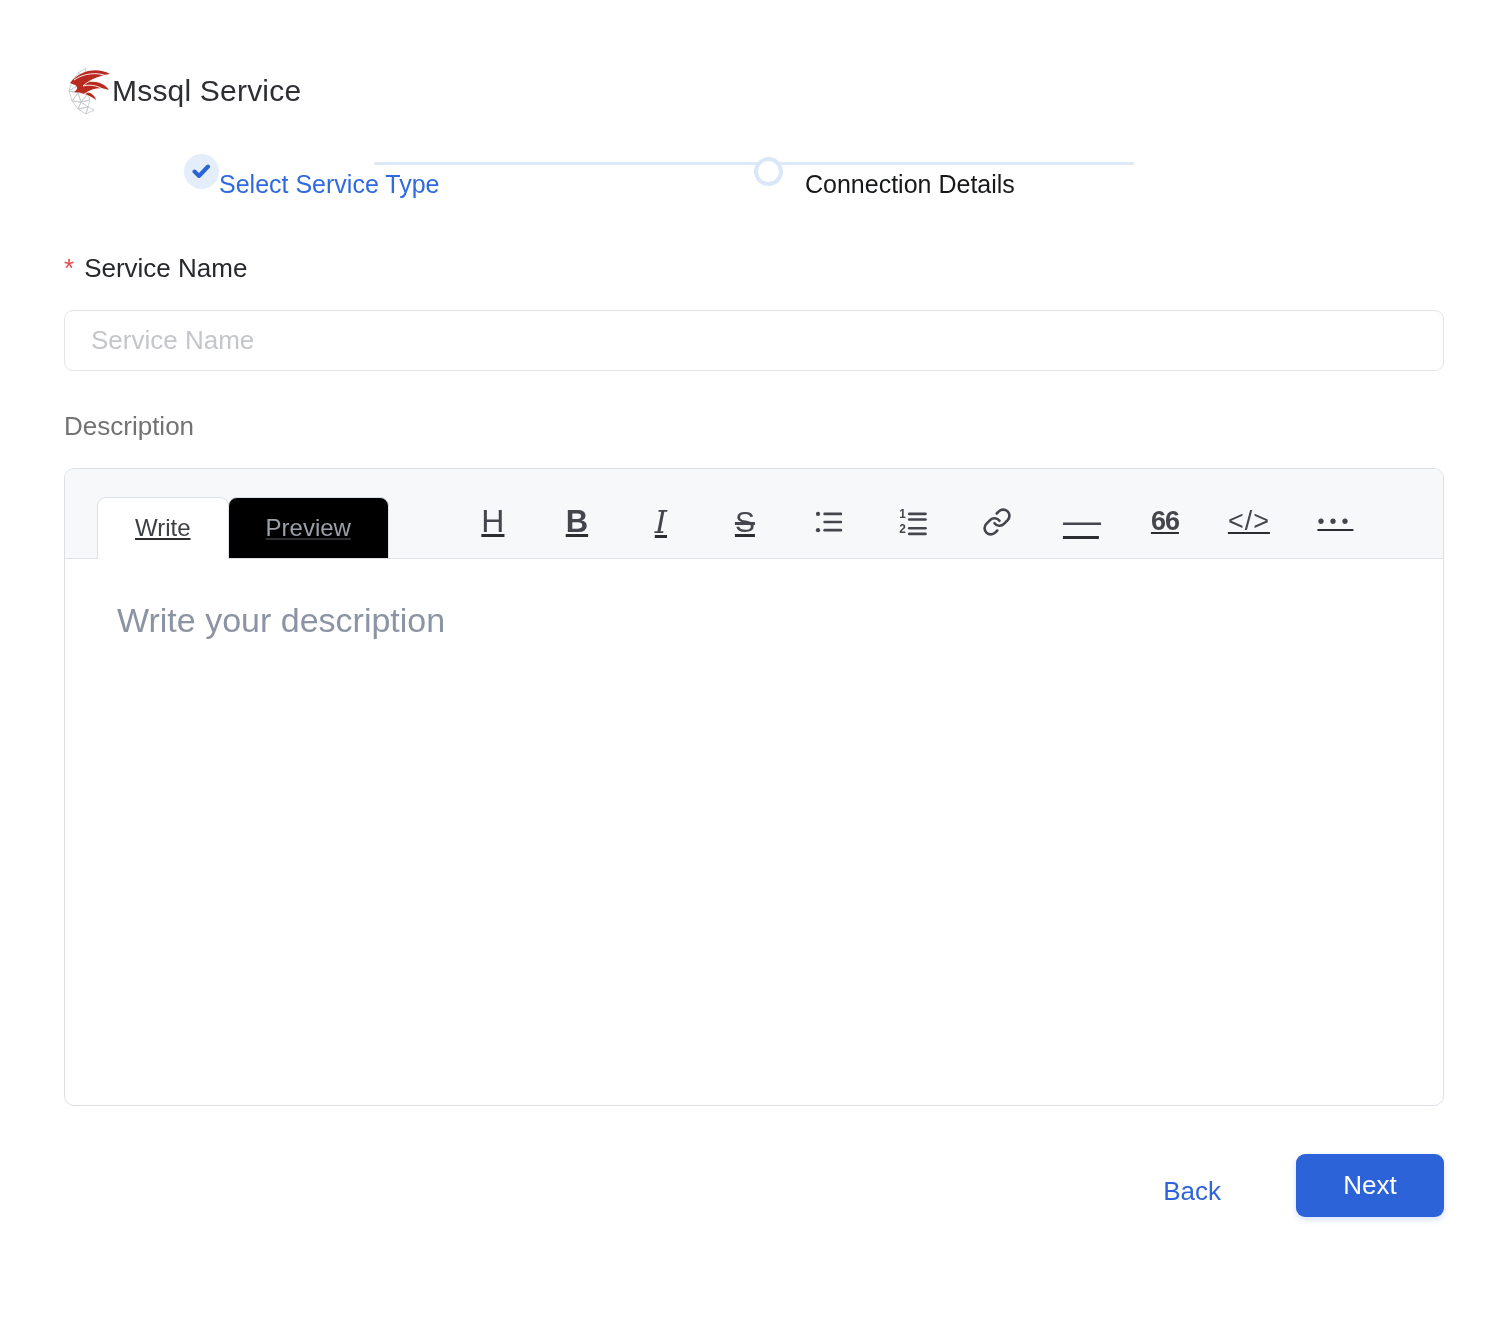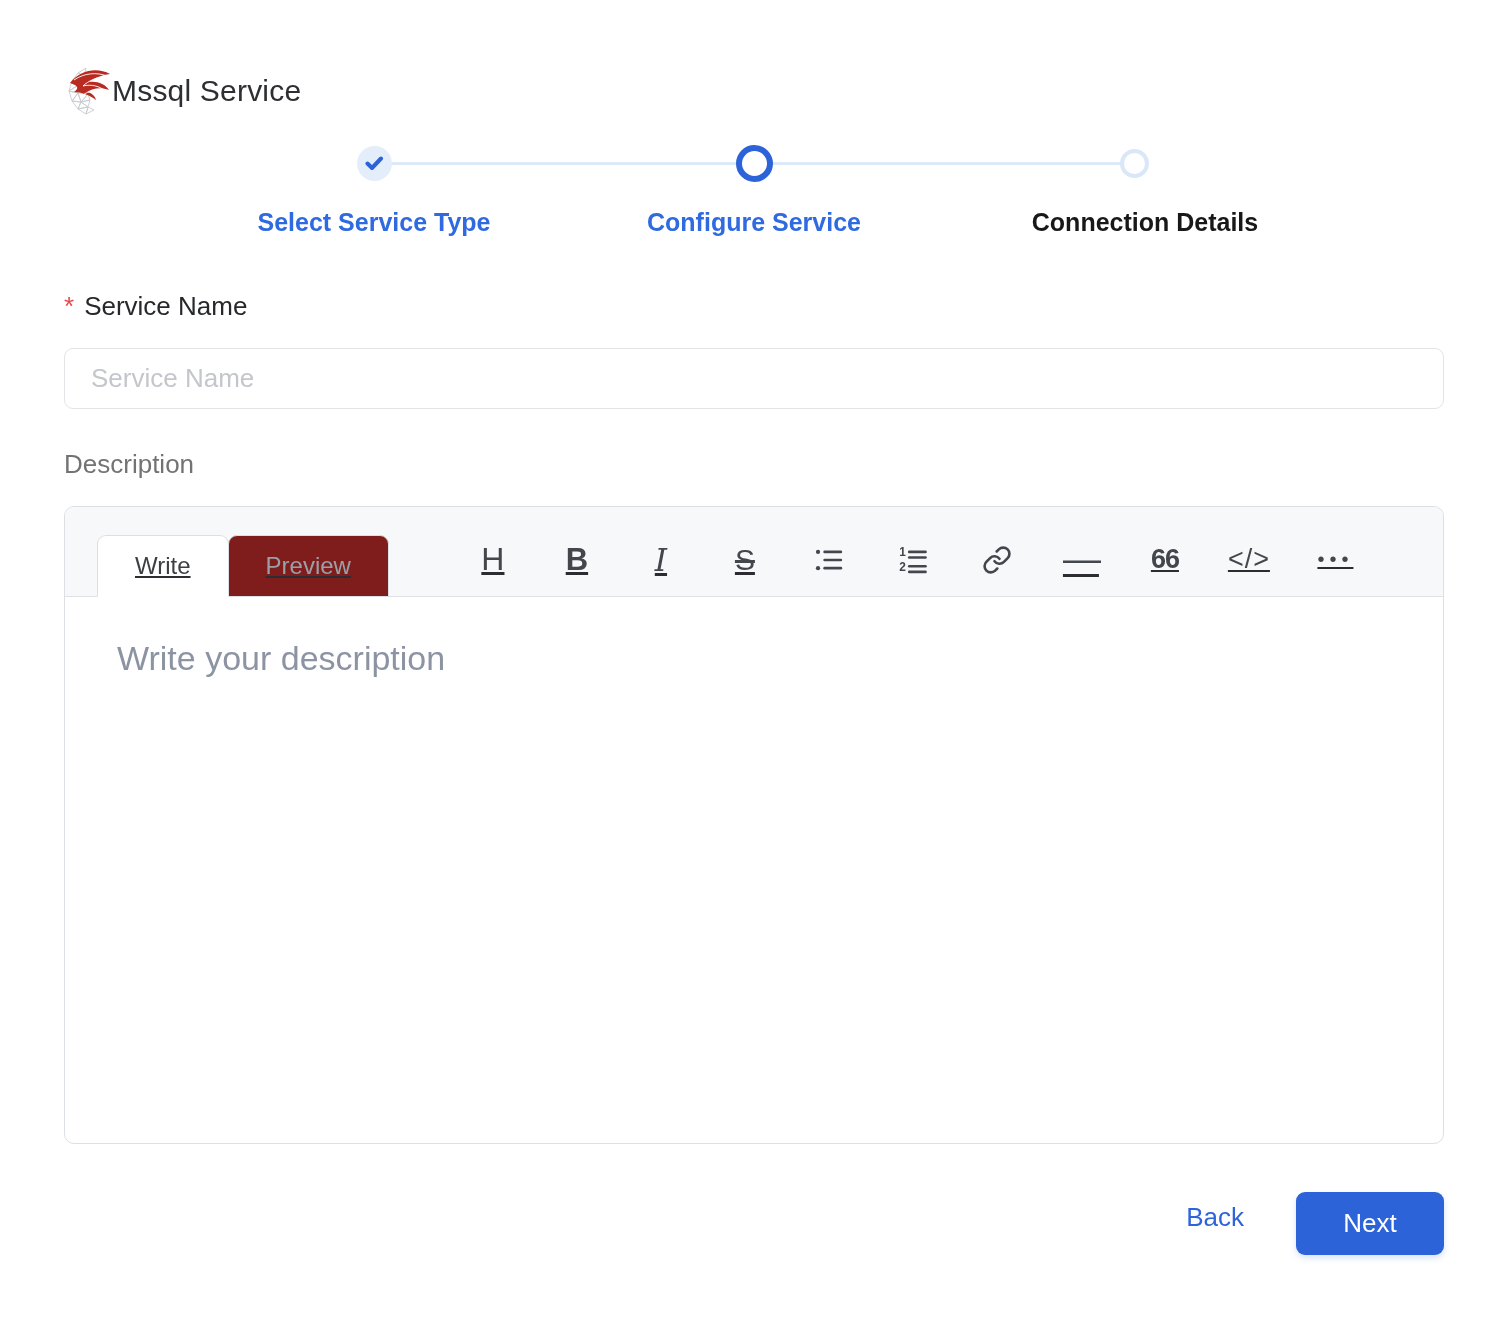--- a/index.html
+++ b/index.html
@@ -17,21 +17,21 @@
   .logo-box { width:48px; height:54px; flex:0 0 auto; }
   .page-title { font-size:30px; font-weight:500; color:#2d2f33; letter-spacing:.2px; }
 
   
   .stepper { width:1140px; margin:26px auto 0; position:relative; }
   .track {
     position:absolute; top:18px; left:190px; right:190px; height:3px;
     background:#dde9f8; border-radius:2px;
   }
   .steps { display:flex; position:relative; }
-  .step { flex:1; display:flex; flex-direction:column; align-items:center; cursor:pointer;font-weight:bold; }
+  .step { flex:1; display:flex; flex-direction:row; align-items:center; cursor:pointer; }
   .dot-row { height:38px; display:flex; align-items:center; justify-content:center; }
   .dot { border-radius:50%; background:#fff; position:relative; z-index:1; }
   .step.completed .dot {
     width:35px; height:35px; background:#e4eefb;
     display:flex; align-items:center; justify-content:center;
   }
   .step.active .dot { width:37px; height:37px; border:6px solid #2d63d8; }
   .step.upcoming .dot { width:29px; height:29px; border:4px solid #d9e7f8; }
   .step-label { margin-top:26px; font-size:25px; }
   .step.completed .step-label, .step.active .step-label { color:#2f6ae0; }
@@ -58,21 +58,21 @@
   .editor-header {
     height:90px; background:#f7f8fa; border-bottom:1px solid #dee1e5;
     display:flex; align-items:flex-end; padding:0 28px 0 32px; flex:0 0 auto;
   }
   .tabs { display:flex; align-items:flex-end; margin-bottom:-1px; }
   .tab {
     height:62px; padding:0 37px; display:flex; align-items:center;
     font-size:24px; border:1px solid #dcdfe3; border-radius:9px 9px 0 0; cursor:pointer;
   }
   .tab.active { background:#ffffff; color:#3c3f44; border-bottom:1px solid #ffffff; z-index:2; }
-  .tab.inactive { background:#7f1d1d; color:#9aa0a8; margin-left:-1px; }
+  .tab.inactive { background:#000000; color:#9aa0a8; margin-left:-1px; }
   .toolbar { display:flex; align-items:center; align-self:center; margin-top:16px; margin-left:62px; gap:0; }
   .tb-btn {
     min-width:84px; height:56px; display:flex; align-items:center; justify-content:center;
     background:transparent; border:none; cursor:pointer; color:#43464c;
     font-family:"Liberation Sans","DejaVu Sans",sans-serif;
   }
   .g-heading { font-size:32px; font-weight:400; }
   .g-bold { font-size:31px; font-weight:700; }
   .g-italic { font-family:"DejaVu Serif",serif; font-style:italic; font-size:31px; }
   .g-strike { font-size:30px; text-decoration:line-through; }
@@ -82,21 +82,21 @@
   .g-more { font-size:20px; letter-spacing:5px; padding-left:5px; }
   .editor-body { flex:1; position:relative; }
   .editor-textarea {
     width:100%; height:100%; border:none; outline:none; resize:none;
     padding:42px 52px; font-size:34px; color:#0369a1;
     font-family:"Liberation Sans","DejaVu Sans",sans-serif; background:transparent;
   }
   .editor-textarea::placeholder { color:#8c93a3; }
 
   
-  .footer { margin-top:48px; display:flex; justify-content:flex-end; align-items:flex-start; gap:48px; }
+  .footer { margin-top:48px; display:flex; justify-content:flex-end; align-items:flex-end; gap:71px; }
   .back-link {
     background:none; border:none; color:#2e63d9; font-size:26px; cursor:pointer;
     font-family:"Liberation Sans","DejaVu Sans",sans-serif; padding:10px 4px;
   }
   .next-button {
     width:148px; height:63px; background:#2d63d8; color:#ffffff;
     border:none; border-radius:9px; font-size:26px; cursor:pointer;
     box-shadow:0 3px 6px rgba(45,99,216,.18);
     font-family:"Liberation Sans","DejaVu Sans",sans-serif;
   }
@@ -127,26 +127,20 @@
       <div class="step completed">
         <div class="dot-row">
             <span class="dot">
           <svg width="19" height="15" viewBox="0 0 19 15">
                 <polyline points="2.5,7.5 7,12 16,2.5" fill="none" stroke="#2d63d8" stroke-width="4" stroke-linecap="round" stroke-linejoin="round"></polyline>
               </svg>
         </span>
           </div>
         <div class="step-label">Select Service Type</div>
       </div>
-      <div class="step active">
-        <div class="dot-row">
-            <span class="dot"></span>
-          </div>
-        <div class="step-label">Configure Service</div>
-      </div>
       <div class="step upcoming">
         <div class="dot-row">
             <span class="dot"></span>
           </div>
         <div class="step-label">Connection Details</div>
       </div>
     </div>
   </div>
 
   

